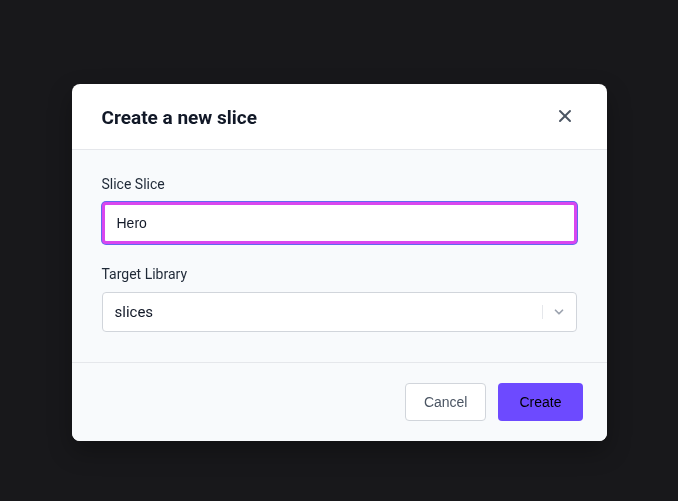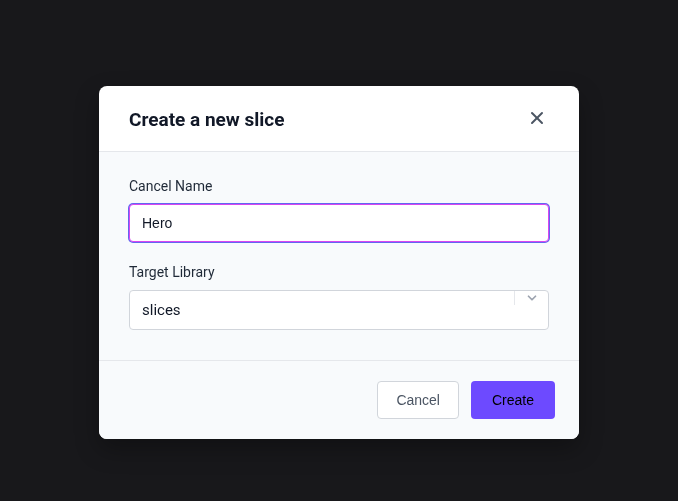--- a/index.html
+++ b/index.html
@@ -13,21 +13,21 @@
       width: 678px;
       height: 501px;
       display: flex;
       align-items: center;
       justify-content: center;
       overflow: hidden;
     }
     .modal {
       background-color: #ffffff;
       border-radius: 8px;
-      width: 480px;
+      width: 535px;
       box-shadow: 0 10px 25px rgba(0,0,0,0.3);
       overflow: hidden;
       margin-top: 24px;
     }
     .modal-header {
       display: flex;
       align-items: center;
       justify-content: space-between;
       padding: 20px 30px 18px 30px;
       border-bottom: 1px solid #e5e7eb;
@@ -60,34 +60,34 @@
     .field-label {
       display: block;
       font-size: 14px;
       color: #1f2937;
       margin-bottom: 10px;
     }
     .text-input {
       width: 100%;
       padding: 10px 12px;
       font-size: 14px;
-      border: 1px solid #d946ef;
+      border: 3px solid #d946ef;
       border-radius: 4px;
       outline: none;
       box-shadow: 0 0 0 1px #6366f1;
       color: #111827;
       background: #ffffff;
     }
     .select-wrapper {
       position: relative;
       display: flex;
       background: #ffffff;
       border: 1px solid #d1d5db;
       border-radius: 4px;
-      align-items: flex-start;
+      align-items: center;
     }
     .select-value {
       flex: 1;
       padding: 10px 12px;
       font-size: 15px;
       color: #111827;
     }
     .select-arrow {
       width: 34px;
       display: flex;
@@ -134,21 +134,21 @@
         <svg width="16" height="16" viewBox="0 0 16 16" fill="none" stroke="currentColor" stroke-width="2" stroke-linecap="round">
           <line x1="3" y1="3" x2="13" y2="13"></line>
           <line x1="13" y1="3" x2="3" y2="13"></line>
         </svg>
       </span>
     </button>
   </div>
 
   <div class="modal-body">
     <div class="field-group">
-      <label class="field-label">Cancel Name</label>
+      <label class="field-label">Slice Slice</label>
       <input type="text" class="text-input" value="Hero" style="">
     </div>
 
     <div class="field-group">
       <label class="field-label">Target Library</label>
       <div class="select-wrapper">
         <div class="select-value">slices</div>
         <div class="select-arrow">
           <svg width="14" height="14" viewBox="0 0 16 16" fill="none" stroke="currentColor" stroke-width="2" stroke-linecap="round" stroke-linejoin="round">
             <polyline points="4 6 8 10 12 6"></polyline>

